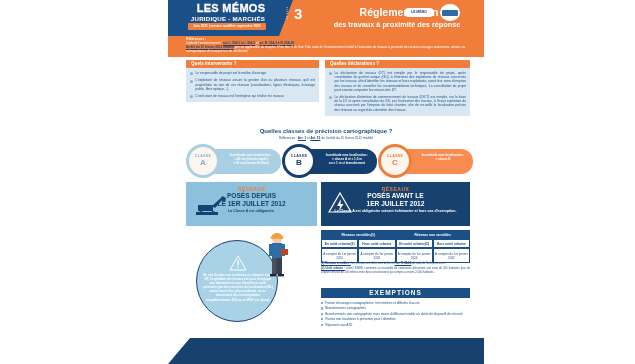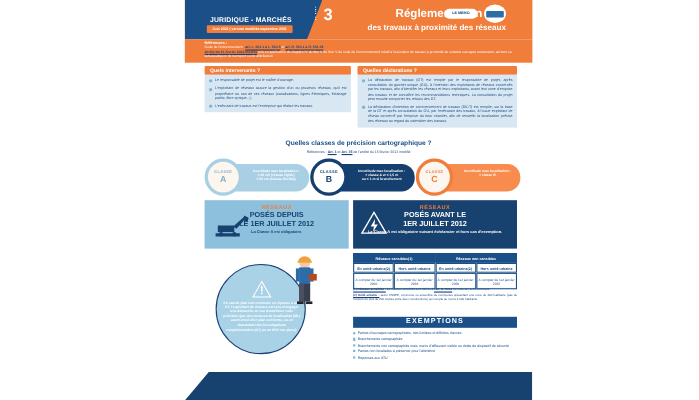--- a/index.html
+++ b/index.html
@@ -123,28 +123,29 @@
 </head>
 <body>
 
 <div class="side l"></div>
 <div class="side r"></div>
 
 <div class="page">
 
   <div class="hdr">
     <div class="hdr-left"></div>
+    <div class="memos">LES MÉMOS</div>
     <div class="jurid">JURIDIQUE - MARCHÉS</div>
     <div class="datebar">
       <span>Juin 2021 | version modifiée septembre 2021</span>
     </div>
     <div class="dots">:<br>:<br>:</div>
     <div class="num3">3</div>
     <div class="h-title">Réglementation</div>
-    <div class="h-sub">des travaux à proximité des réseaux</div>
+    <div class="h-sub">des travaux à proximité des réponse</div>
   </div>
 
   <div class="refs">
     <div class="refs-in">
       <b>Références :</b><br>
       <span>Code de l'environnement :</span>
       <span class="lk">art. L. 554-1 à L. 554-5</span>
       <span>et</span>
       <span class="lk">art. R. 554-1 à R. 554-38</span><br>
       <span class="lk">Arrêté du 15 février 2012 modifié</span>

